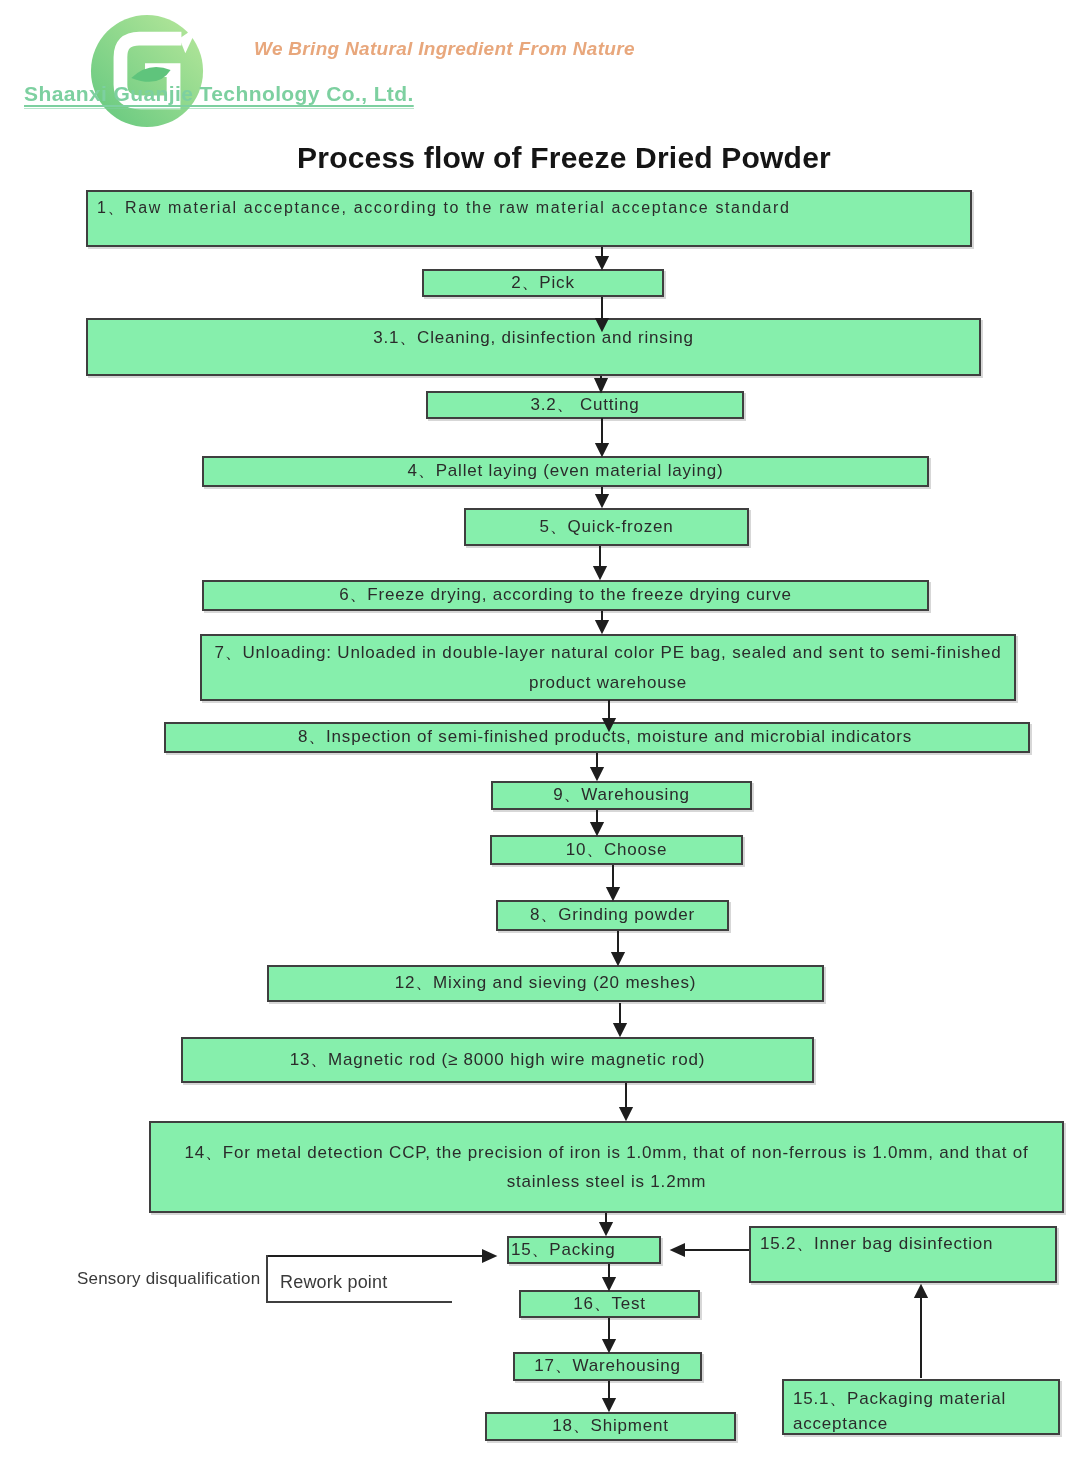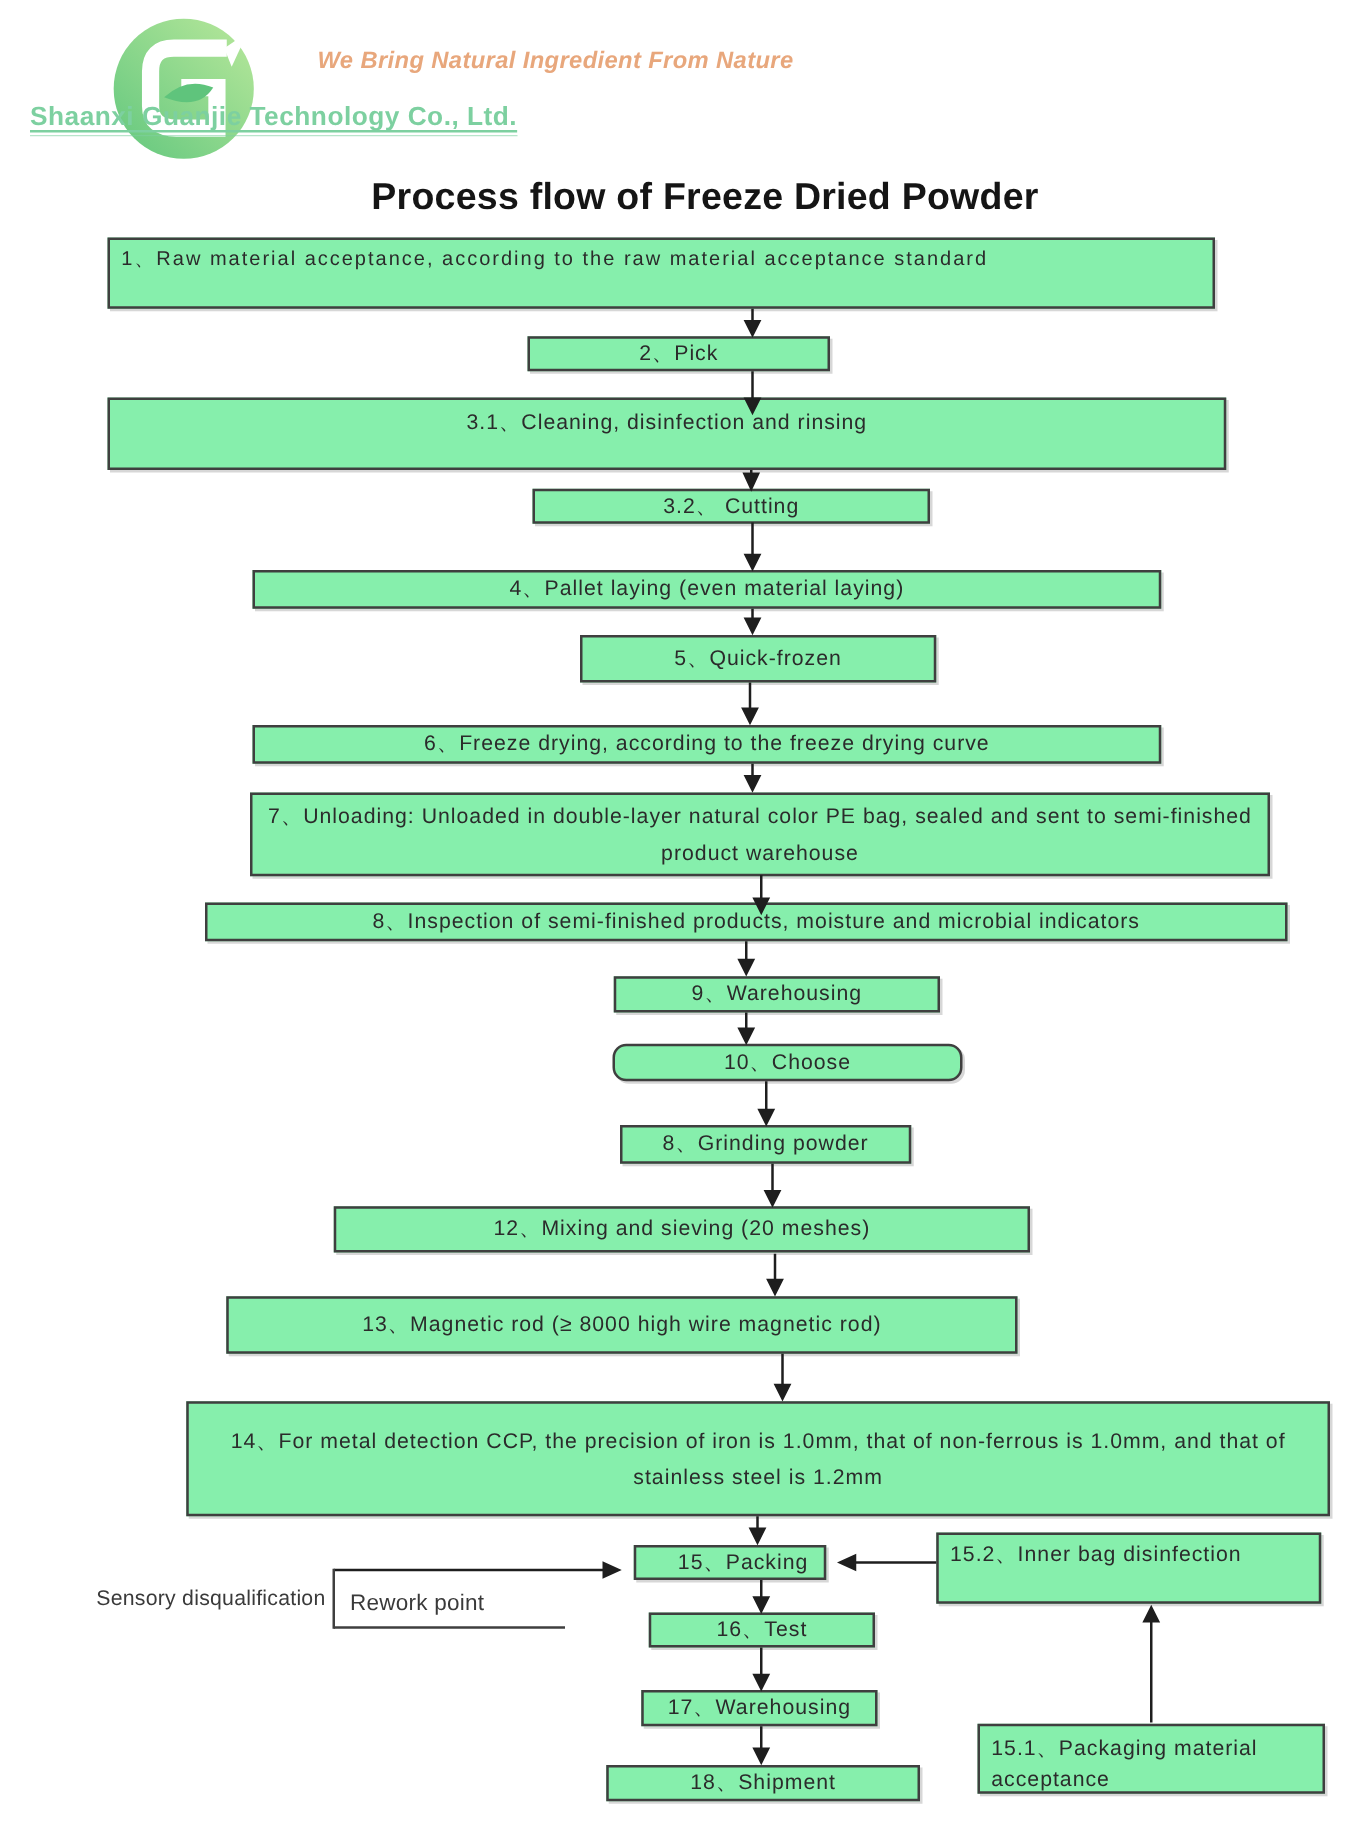--- a/index.html
+++ b/index.html
@@ -25,21 +25,21 @@
   }
   
   .fbox{
     position:absolute;box-sizing:border-box;background:#86efac;border:2px solid #3f3f3f;
     display:flex;align-items:center;justify-content:center;text-align:center;
     font-size:17px;line-height:1.35;letter-spacing:.8px;color:#2b2b2b;
     box-shadow:2px 2px 0 rgba(110,110,110,.28);
   }
   .fbox.top-left{align-items:flex-start;justify-content:flex-start;text-align:left;padding:5px 9px;}
   .fbox.top-center{align-items:flex-start;padding-top:7px;}
-  .fbox.left-pad{justify-content:center;text-align:left;padding-left:21px;}
+  .fbox.left-pad{justify-content:flex-start;text-align:left;padding-left:2px;}
   .fbox.multiline{line-height:1.72;}
   .fbox.wide-ls{letter-spacing:1.6px;font-size:16px;}
   .sidetext{position:absolute;font-size:17px;color:#3a3a3a;letter-spacing:.2px;white-space:nowrap;}
   .overlay{position:absolute;left:0;top:0;pointer-events:none;}
 </style>
 </head>
 <body>
 
 <div id="canvas">
 
@@ -84,21 +84,21 @@
     </div>
   <div class="fbox multiline" style="left:176px;top:634px;width:816px;height:67px;">
       <span>7、Unloading: Unloaded in double-layer natural color PE bag, sealed and sent to semi-finished product warehouse</span>
     </div>
   <div class="fbox" style="left:140px;top:722px;width:866px;height:31px;padding-left:16px;">
       <span>8、Inspection of semi-finished products, moisture and microbial indicators</span>
     </div>
   <div class="fbox" style="left:467px;top:781px;width:261px;height:29px;">
       <span>9、Warehousing</span>
     </div>
-  <div class="fbox" style="left:466px;top:835px;width:280px;height:30px;border-radius:11px;">
+  <div class="fbox" style="left:466px;top:835px;width:253px;height:30px;">
       <span>10、Choose</span>
     </div>
   <div class="fbox" style="left:472px;top:900px;width:233px;height:31px;">
       <span>8、Grinding powder</span>
     </div>
   <div class="fbox" style="left:243px;top:965px;width:557px;height:37px;">
       <span>12、Mixing and sieving (20 meshes)</span>
     </div>
   <div class="fbox" style="left:157px;top:1037px;width:633px;height:46px;">
       <span>13、Magnetic rod (≥ 8000 high wire magnetic rod)</span>

